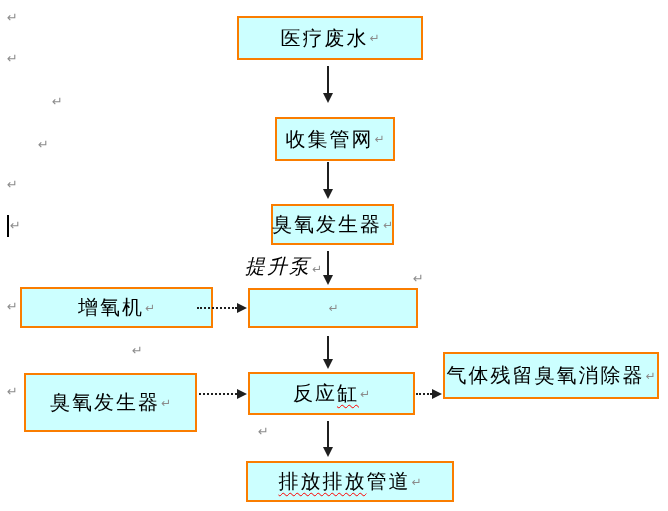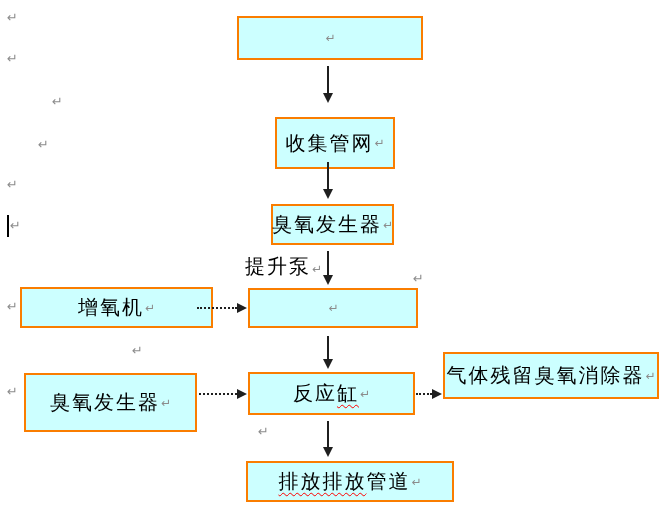--- a/index.html
+++ b/index.html
@@ -26,33 +26,34 @@
   .varrow .shaft { width:2px; flex:1; background:var(--arrow,#1f1f1f); }
   .varrow .vhead { width:0; height:0; border-left:5px solid transparent; border-right:5px solid transparent; border-top:10px solid var(--arrow,#1f1f1f); }
   .harrow { position:absolute; height:12px; display:flex; align-items:center; }
   .harrow .shaft { flex:1; border-top:2px dotted var(--arrow,#1f1f1f); }
   .harrow .hhead { width:0; height:0; border-top:5px solid transparent; border-bottom:5px solid transparent; border-left:10px solid var(--arrow,#1f1f1f); }
   .squiggle {
     text-decoration-line:underline; text-decoration-style:wavy;
     text-decoration-color:var(--spellcheck,#ff0000); text-decoration-thickness:1px;
     text-underline-offset:4px;
   }
-  .pump { position:absolute; font-size:20px; letter-spacing:2px; color:#000; white-space:nowrap; }
+  .pump { position:absolute; font-size:20px; letter-spacing:2px; color:#000; white-space:nowrap;font-style:italic; }
   .cursor { position:absolute; width:2px; height:22px; background:#000; }
 </style>
 </head>
 <body>
 
 <div class="canvas">
 
   <div class="node" style="left:237px;top:16px;width:186px;height:44px">
+    <span>医疗废水</span>
       <span class="retmark">↵</span>
   </div>
 
-  <div class="node" style="left:275px;top:117px;width:120px;height:52px">
+  <div class="node" style="left:275px;top:117px;width:120px;height:44px">
     <span>收集管网</span>
       <span class="retmark">↵</span>
   </div>
 
   <div class="node" style="left:271px;top:204px;width:123px;height:41px">
     <span>臭氧发生器</span>
       <span class="retmark">↵</span>
   </div>
 
   <div class="node" style="left:20px;top:287px;width:193px;height:41px">

